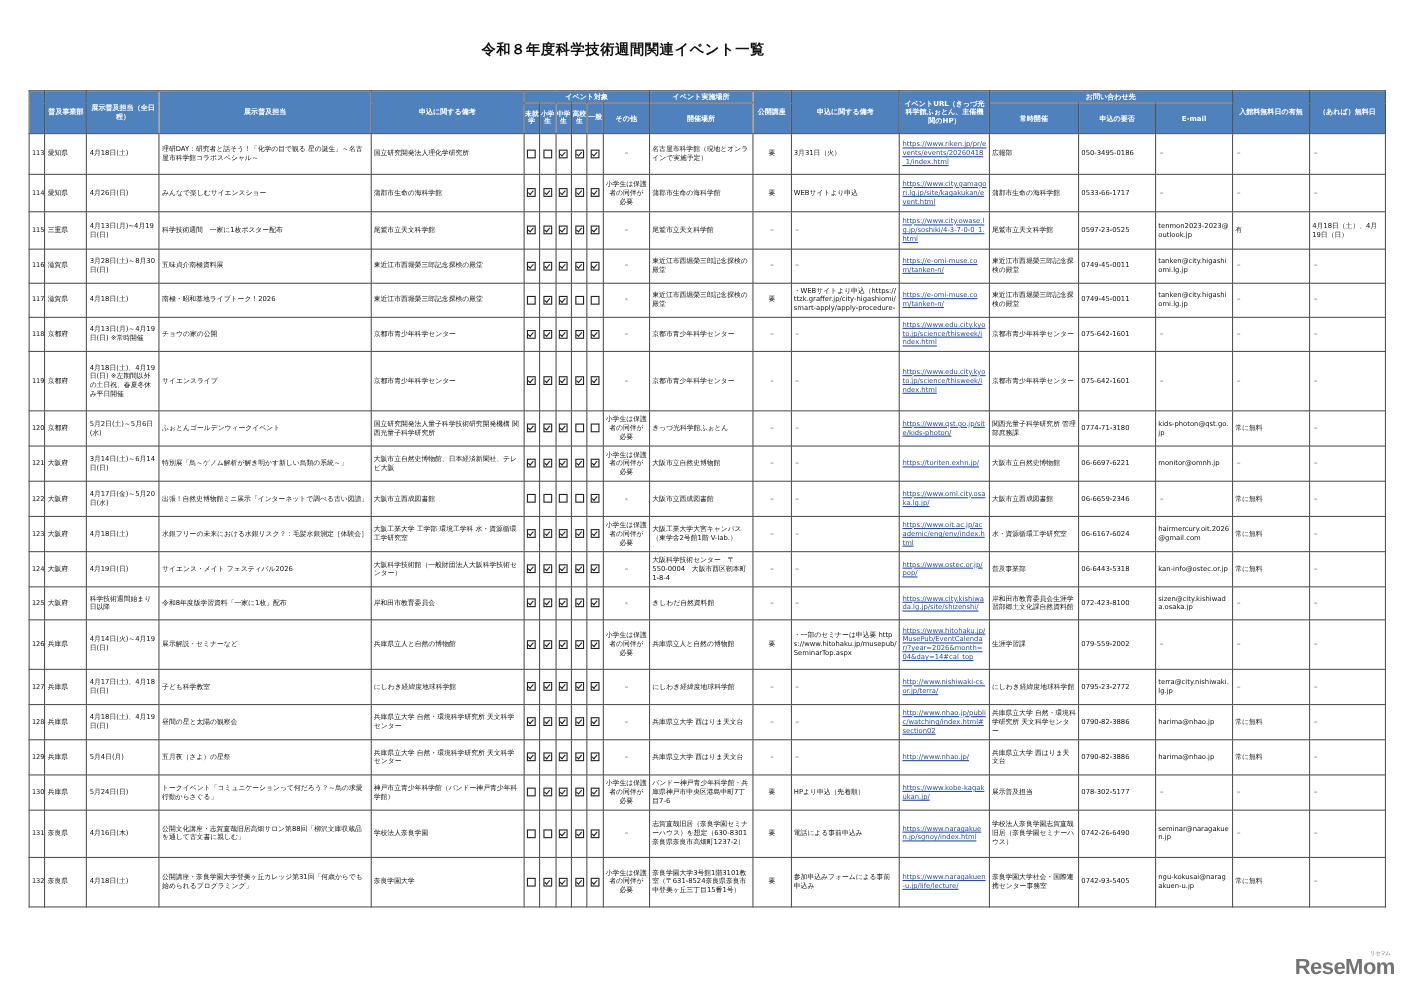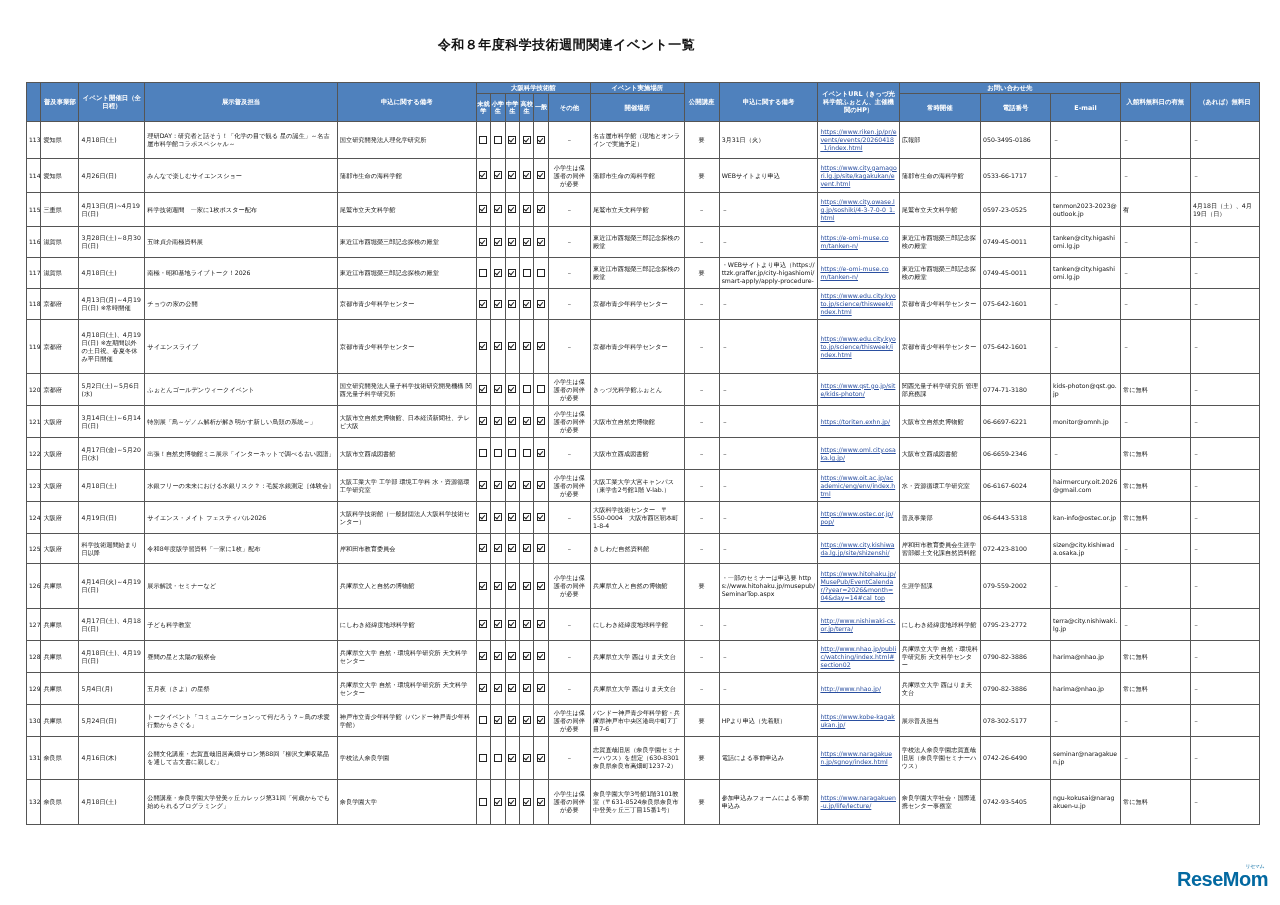--- a/index.html
+++ b/index.html
@@ -14,21 +14,21 @@
   table.ev th.narrow { padding: 0; font-size: 6.2px; line-height: 1.1; }
   table.ev td { background: #ffffff; }
   td.c { text-align: center; }
   td.num { text-align: left; font-size: 6px; padding-left: 1px; }
   td.chk { text-align: center; padding: 0; font-size: 8px; }
   td.url a { color: #2a4fa0; text-decoration: underline; word-break: break-all; }
   td.wrap { word-break: break-all; }
   .box { display: inline-block; width: 6px; height: 6px; border: 1px solid #222; position: relative; vertical-align: middle; }
   .box.on::after { content: ""; position: absolute; left: 1px; top: 0px; width: 2px; height: 4px;
                    border-right: 1px solid #222; border-bottom: 1px solid #222; transform: rotate(40deg); }
-  .logo { position: absolute; right: 12px; bottom: 14px; font-size: 20px; font-weight: bold; color: #0369a1;
+  .logo { position: absolute; right: 12px; bottom: 14px; font-size: 20px; font-weight: bold; color: #737373;
           font-family: "Liberation Sans", sans-serif; letter-spacing: -0.5px; }
   .logo small { position: absolute; top: -5px; right: 4px; font-size: 5px; font-weight: normal; }
 </style>
 </head>
 <body>
 
 <div class="title">令和８年度科学技術週間関連イベント一覧</div>
 
 <table class="ev">
   <colgroup>
@@ -50,42 +50,42 @@
     <col style="width:79px">
       <col style="width:68px">
       <col style="width:68px">
       <col style="width:68px">
       <col style="width:67px">
   </colgroup>
   <thead>
     <tr style="height:9px">
       <th rowspan="2"></th>
       <th rowspan="2">普及事業部</th>
-      <th rowspan="2">イベント開催日（全日程）</th>
+      <th rowspan="2">展示普及担当（全日程）</th>
       <th rowspan="2">展示普及担当</th>
       <th rowspan="2">申込に関する備考</th>
-      <th colspan="6">大阪科学技術館</th>
+      <th colspan="6">イベント対象</th>
       <th colspan="1">イベント実施場所</th>
       <th rowspan="2">公開講座</th>
       <th rowspan="2">申込に関する備考</th>
       <th rowspan="2">イベントURL（きっづ光科学館ふぉとん、主催機関のHP）</th>
       <th colspan="3">お問い合わせ先</th>
       <th rowspan="2">入館料無料日の有無</th>
       <th rowspan="2">（あれば）無料日</th>
     </tr>
     <tr style="height:28px">
       <th class="narrow">未就学</th>
       <th class="narrow">小学生</th>
       <th class="narrow">中学生</th>
       <th class="narrow">高校生</th>
       <th class="narrow">一般</th>
       <th>その他</th>
       <th>開催場所</th>
       <th>常時開催</th>
-      <th>電話番号</th>
+      <th>申込の要否</th>
       <th>E-mail</th>
     </tr>
   </thead>
   <tbody id="tbody">
       <tr style="height: 37px;">
         <td class="num">113</td>
         <td>愛知県</td>
         <td>4月18日(土)</td>
         <td>理研DAY：研究者と話そう！「化学の目で観る 星の誕生」～名古屋市科学館コラボスペシャル～</td>
         <td>国立研究開発法人理化学研究所</td>

